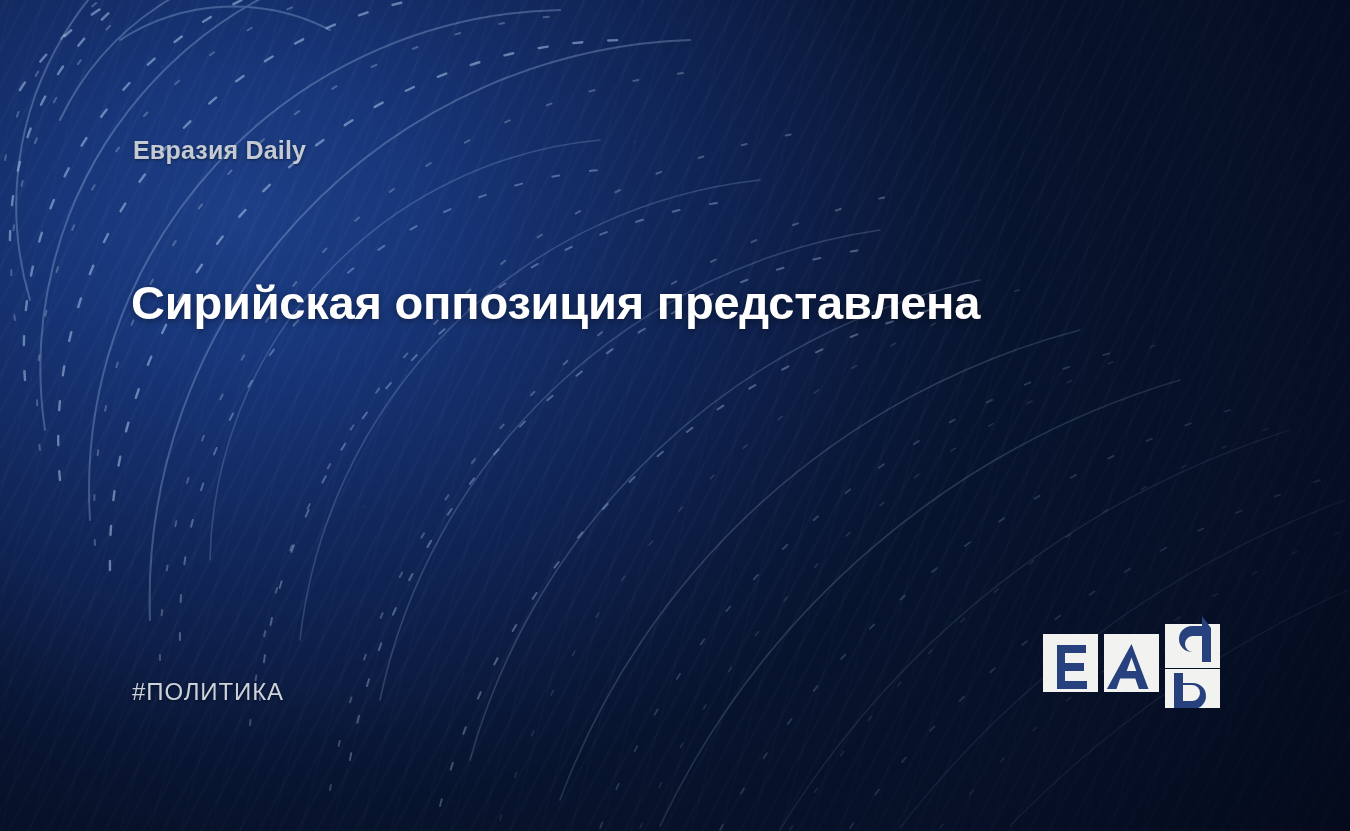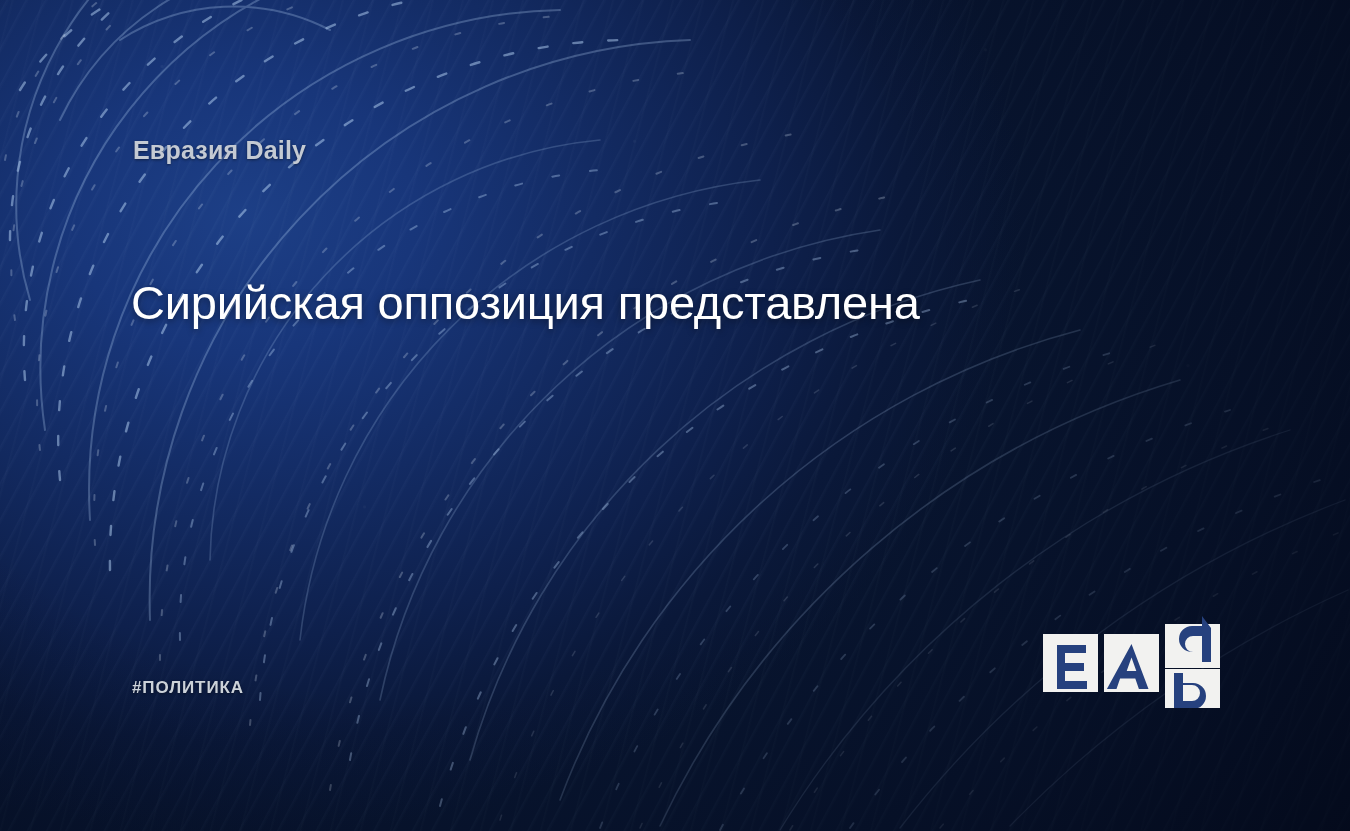--- a/index.html
+++ b/index.html
@@ -93,33 +93,33 @@
   }
 
   .headline {
     position: absolute;
     left: 131px;
     top: 264px;
     width: 1010px;
     margin: 0;
     font-size: 47px;
     line-height: 78px;
-    font-weight: 400;
+    font-weight: 700;
     color: #ffffff;
     letter-spacing: -0.2px;
     text-shadow: 0 2px 7px rgba(0,0,0,0.40);
   }
   .headline .hl-line { display: block; white-space: nowrap; }
 
   .tag {
     position: absolute;
     left: 132px;
     top: 678px;
-    font-size: 17px;
-    font-weight: 700;
+    font-size: 24px;
+    font-weight: 400;
     letter-spacing: 0.9px;
     color: #ccd2d9;
     text-shadow: 0 1px 3px rgba(0,0,0,0.45);
     white-space: nowrap;
   }
 
   
   .ea-logo {
     position: absolute;
     left: 1043px;

